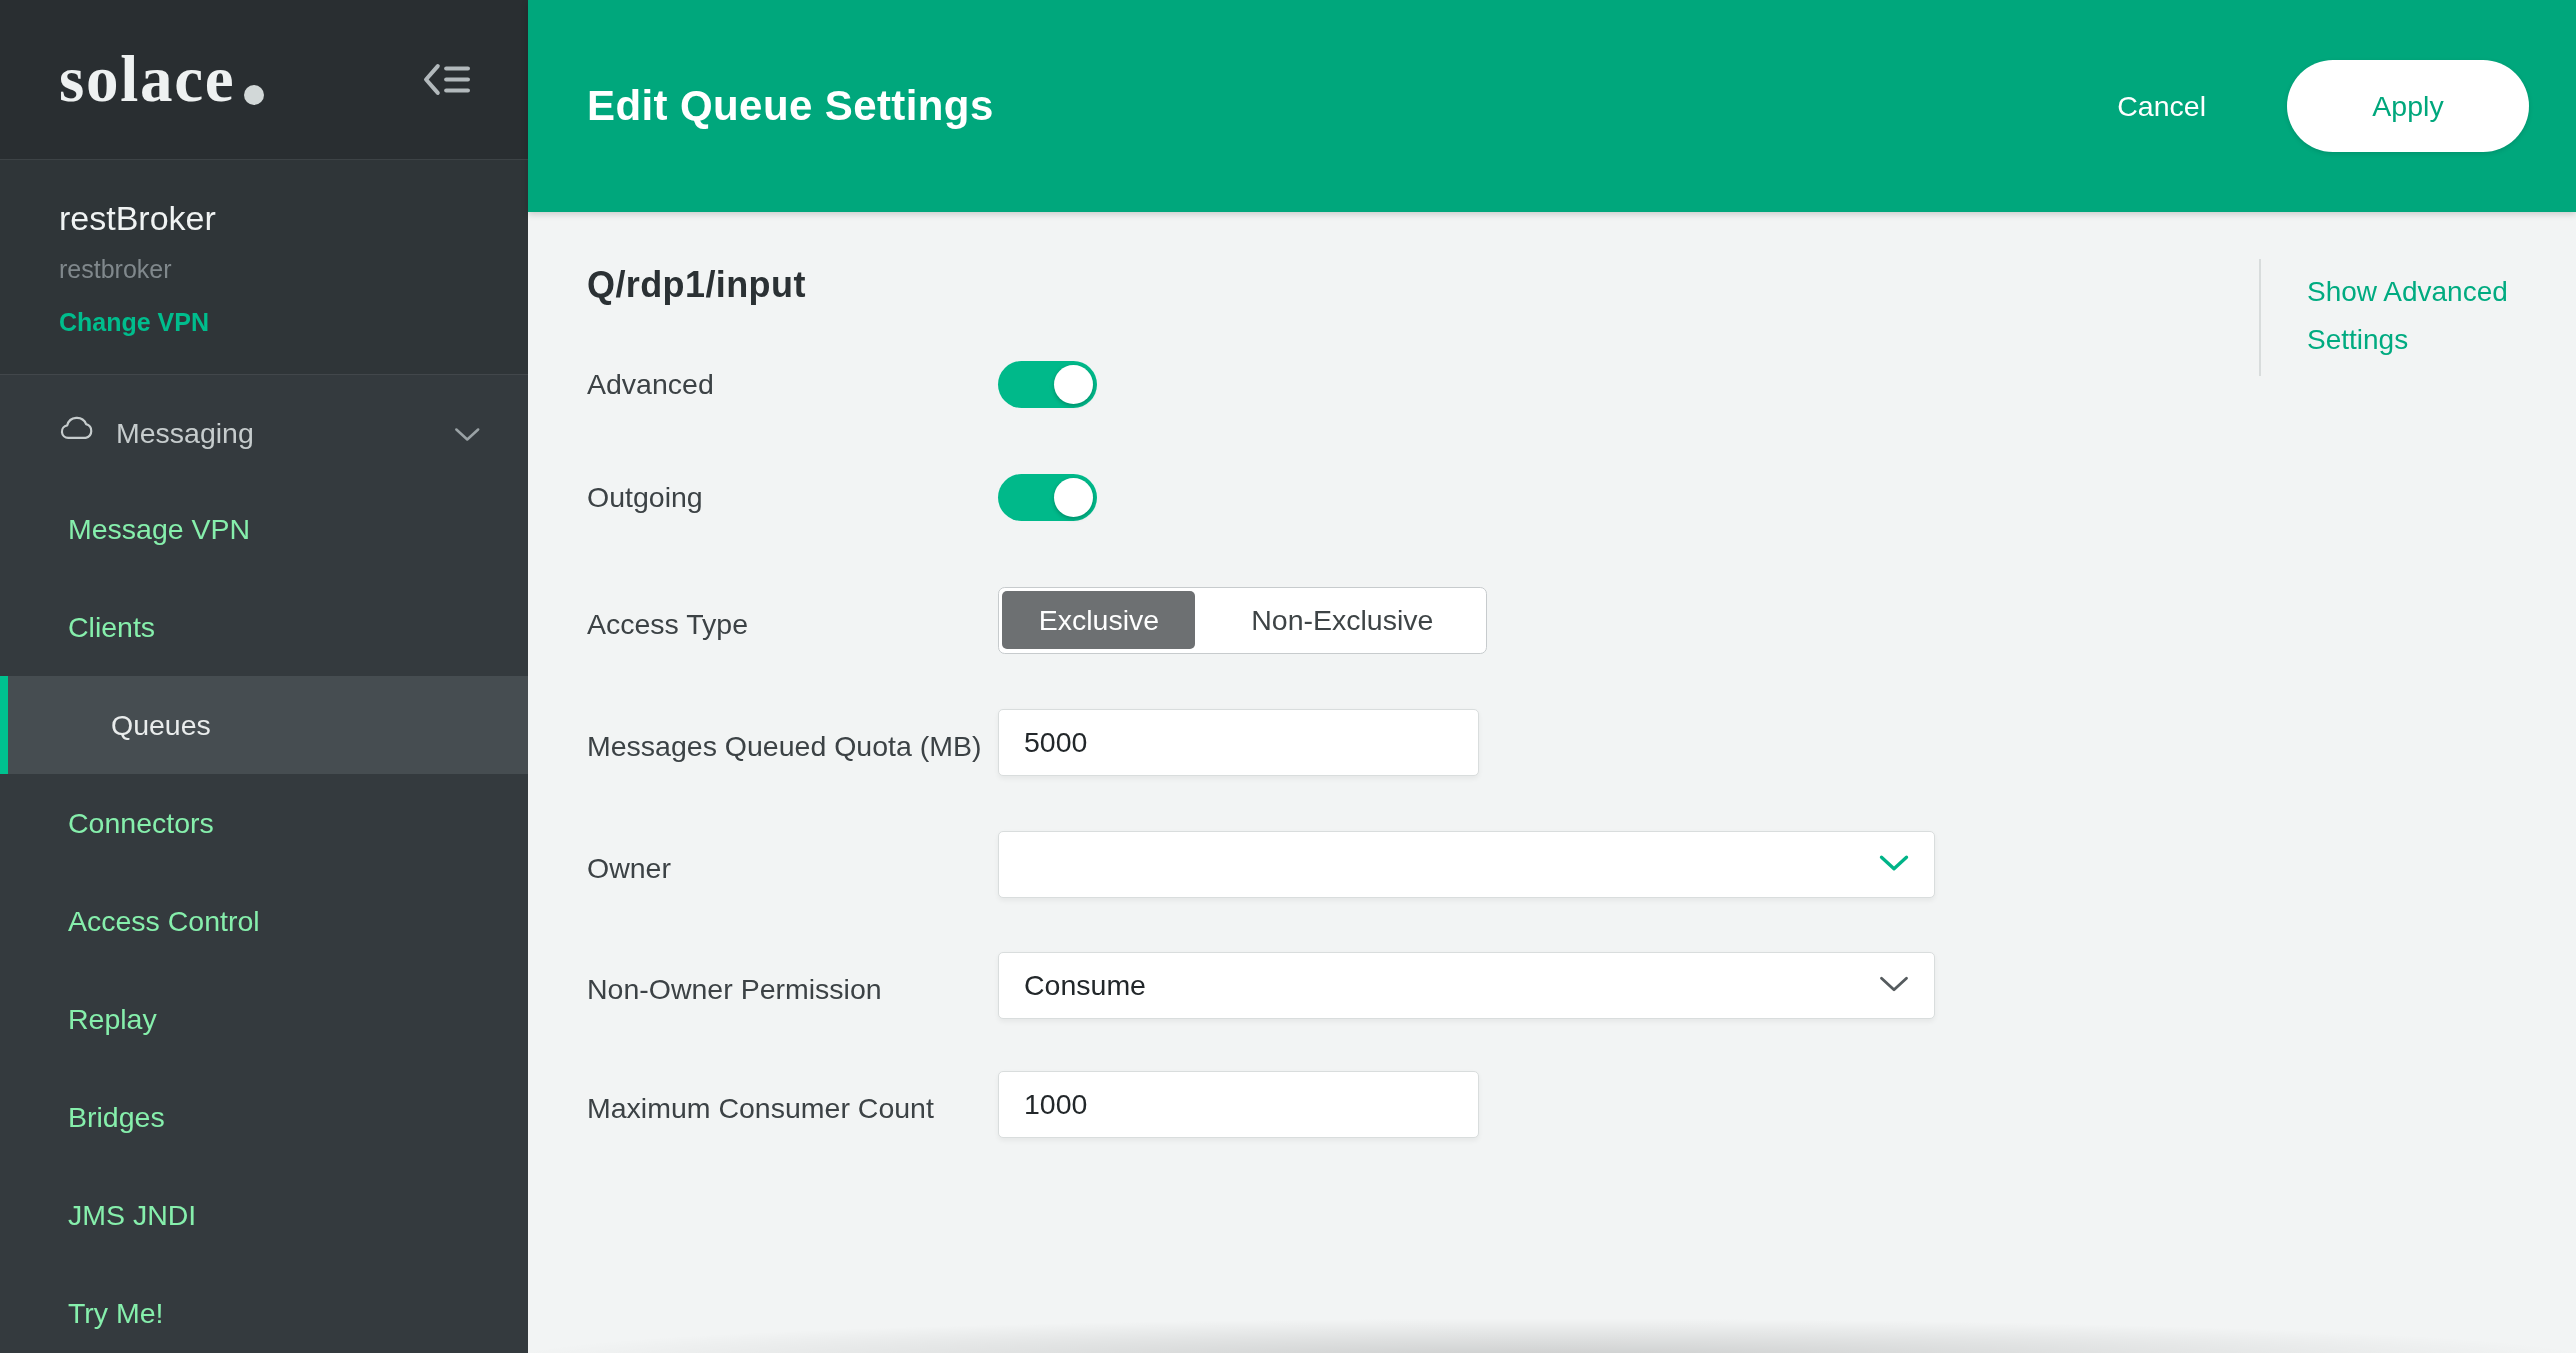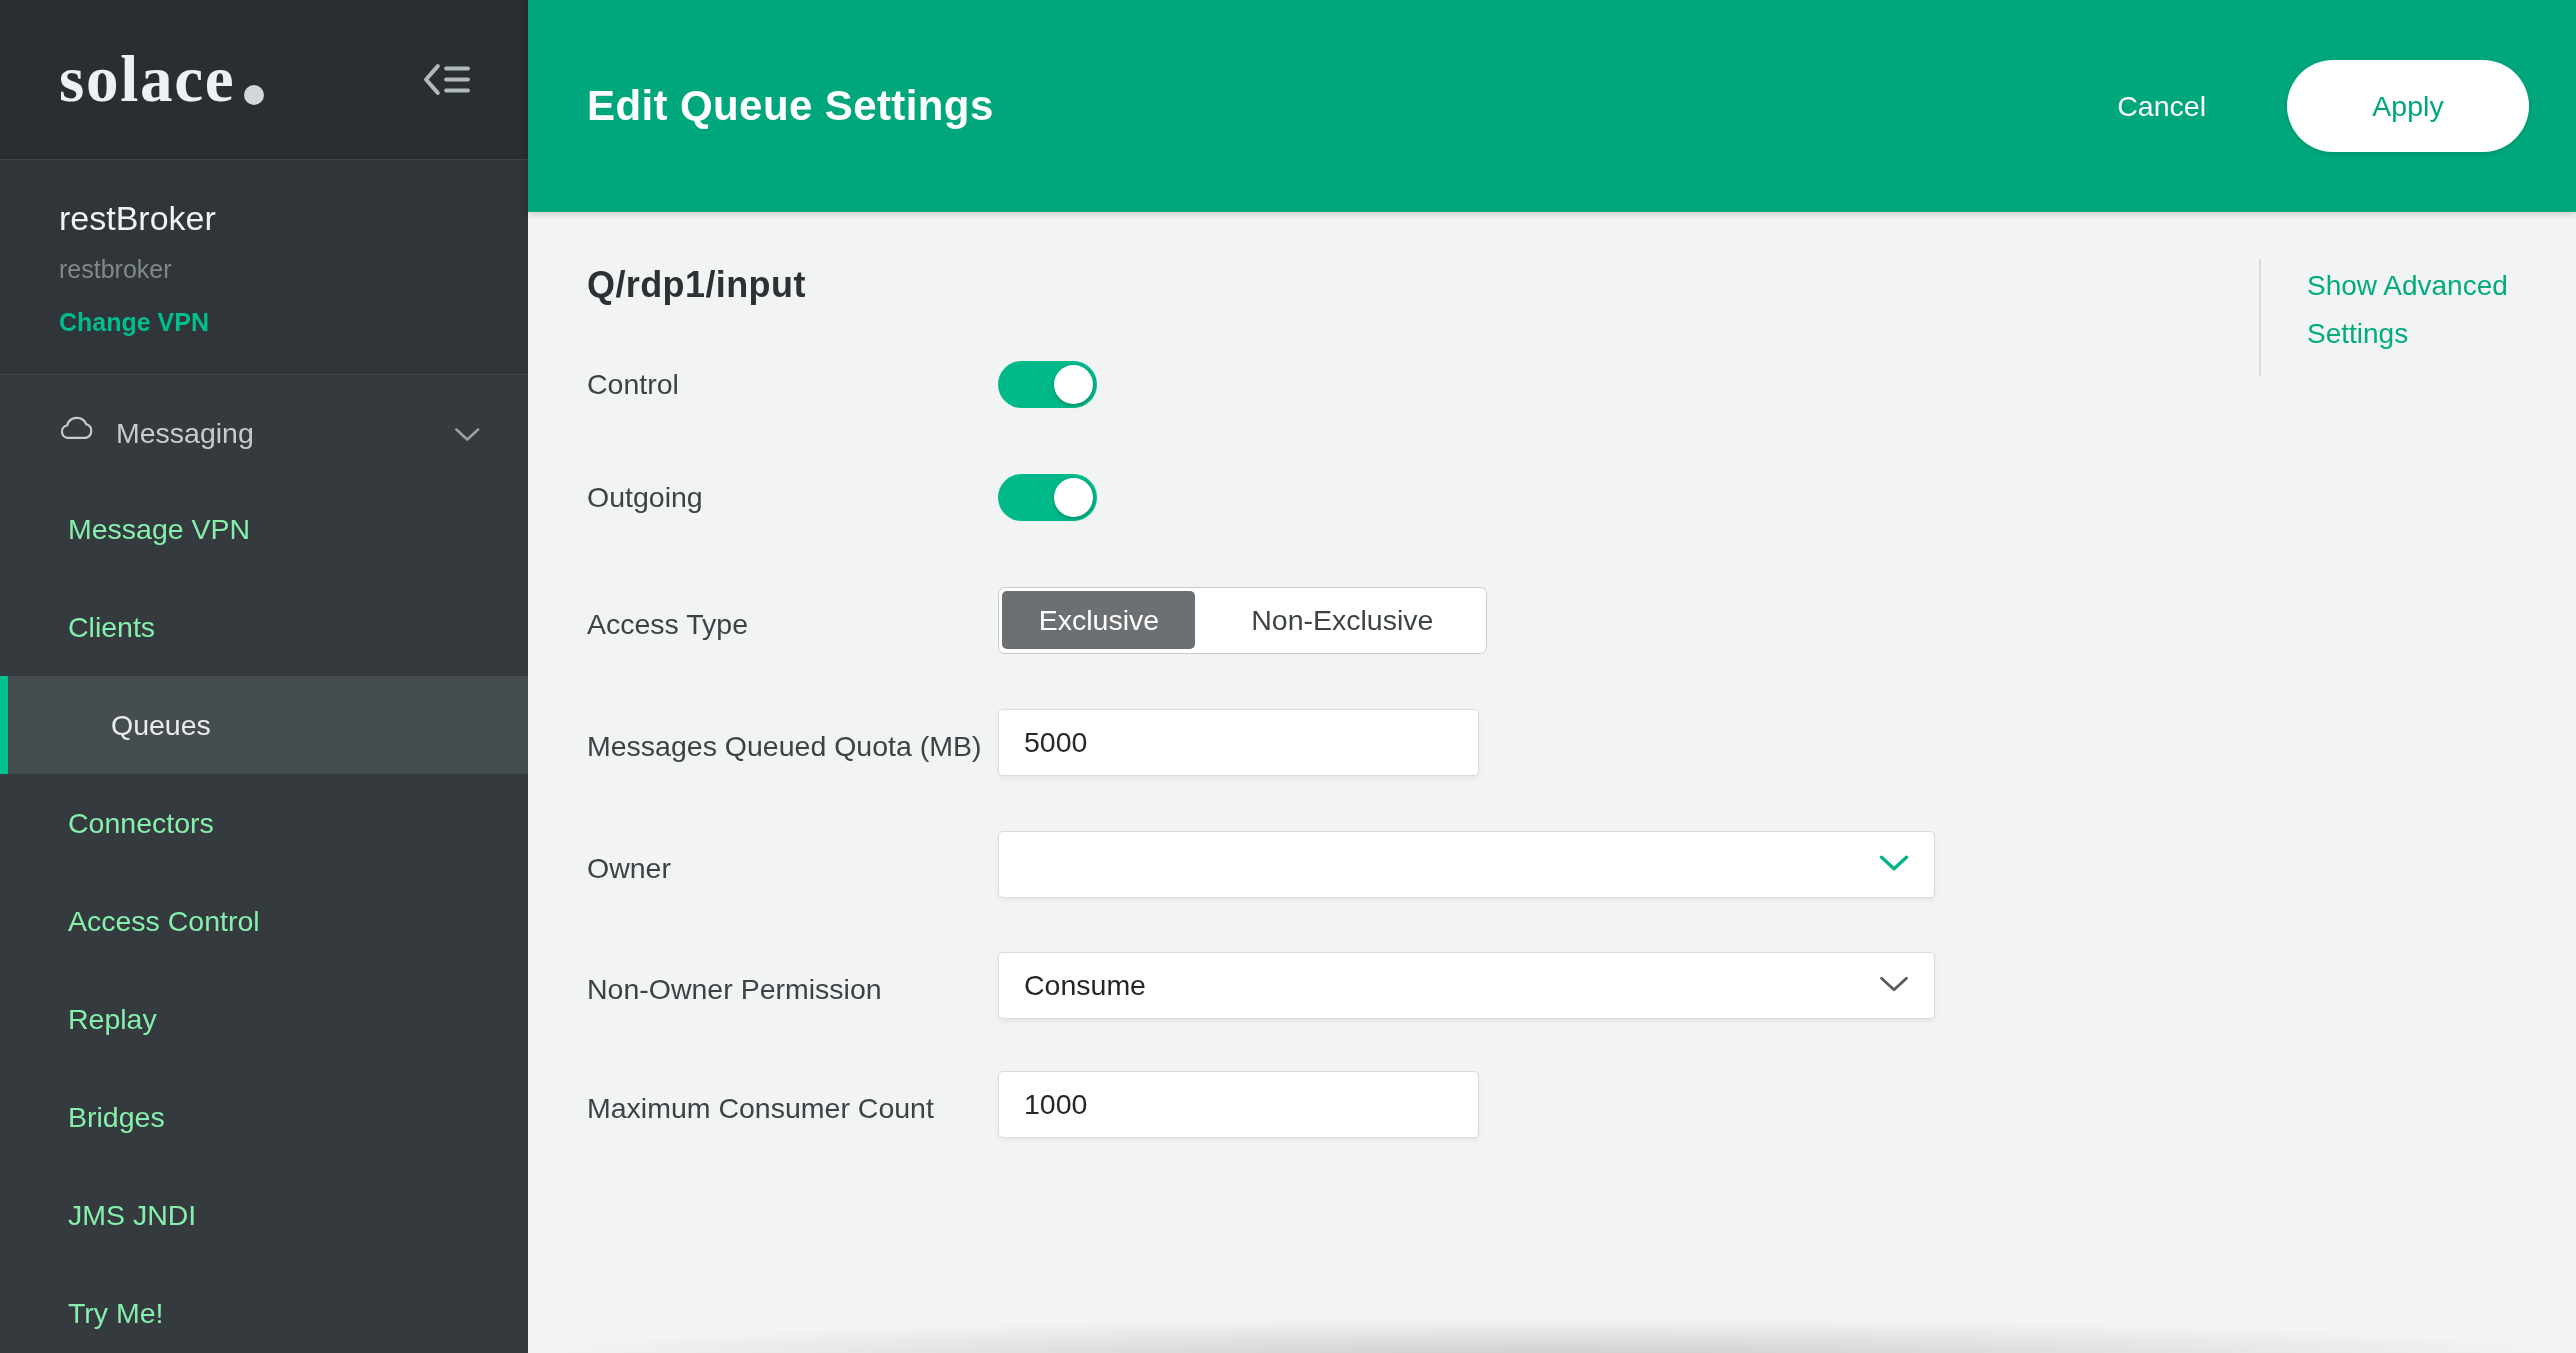--- a/index.html
+++ b/index.html
@@ -34,21 +34,21 @@
 
   .topbar { height:212px; background:#00a77c; display:flex; align-items:center; padding:0 47px 0 59px; box-shadow:0 2.5px 6.7px rgba(0,0,0,0.18); position:relative; z-index:2; }
   .topbar-title { color:#fff; font-size:42px; font-weight:bold; letter-spacing:0.4px; flex:1; }
   .cancel-btn { background:none; border:none; color:#fff; font-size:28.5px; font-family:inherit; margin-right:81px; cursor:pointer; }
   .apply-btn { width:242px; height:92px; border-radius:47px; border:none; background:#fff; color:#00a77c; font-size:28.5px; font-family:inherit; font-weight:500; cursor:pointer; box-shadow:0 1.7px 5px rgba(0,0,0,0.12); }
 
   .content { flex:1; position:relative; background:#f2f4f4; padding:52px 0 0 59px; }
   .queue-name { font-size:36px; font-weight:bold; color:#2b3134; margin-bottom:54px; letter-spacing:0.4px; }
 
   .advanced-divider { position:absolute; left:1731px; top:47px; width:1.7px; height:117px; background:#d8dcdc; }
-  .advanced-link { position:absolute; left:1779px; top:50px; width:252px; font-size:28px; line-height:1.7; color:#00ab80; cursor:pointer; }
+  .advanced-link { position:absolute; left:1779px; top:56px; width:252px; font-size:28px; line-height:1.7; color:#00ab80; cursor:pointer; }
 
   .form-row { display:flex; align-items:flex-start; }
   .form-row.toggle-row { align-items:center; margin-bottom:65px; }
   .form-label { width:411px; font-size:28.5px; color:#3c4245; line-height:1.7; padding-top:13.4px; flex-shrink:0; }
   .toggle-row .form-label { padding-top:0; }
 
   .toggle { width:99px; height:47px; border-radius:23.5px; background:#00b98a; position:relative; cursor:pointer; }
   .toggle-knob { position:absolute; right:4.2px; top:4.2px; width:39px; height:39px; border-radius:50%; background:#fff; box-shadow:0 1.7px 4.2px rgba(0,0,0,0.25); }
 
   .segmented { display:flex; background:#fff; border:1.7px solid #c7cbcd; border-radius:6.7px; height:67px; margin-bottom:55px; }
@@ -134,21 +134,21 @@
     <button class="apply-btn">Apply</button>
   </header>
 
   <section class="content">
     <h1 class="queue-name">Q/rdp1/input</h1>
 
     <div class="advanced-divider"></div>
     <div class="advanced-link">Show Advanced Settings</div>
 
     <div class="form-row toggle-row">
-      <div class="form-label">Control</div>
+      <div class="form-label">Advanced</div>
       <div class="toggle">
         <span class="toggle-knob"></span>
       </div>
     </div>
 
     <div class="form-row toggle-row">
       <div class="form-label">Outgoing</div>
       <div class="toggle">
         <span class="toggle-knob"></span>
       </div>

